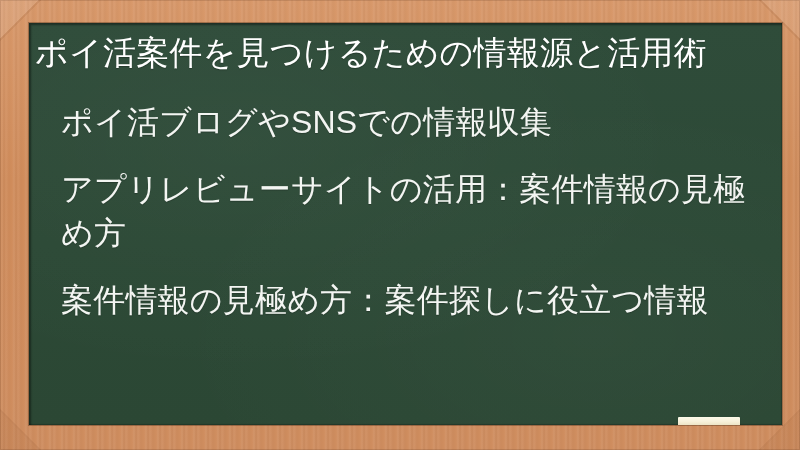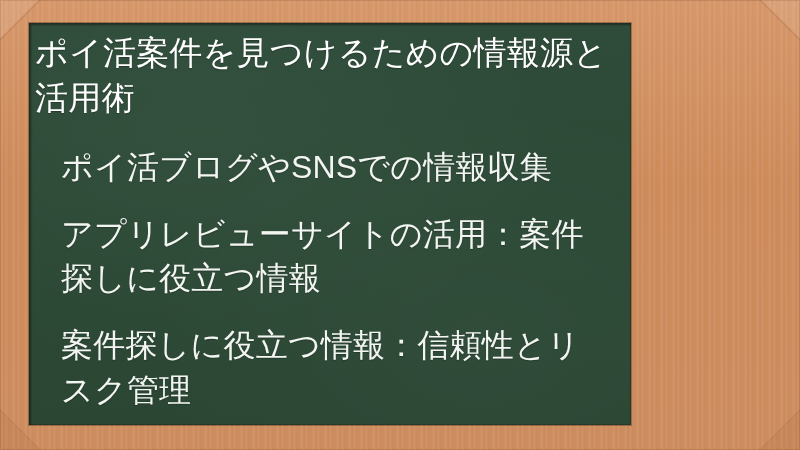--- a/index.html
+++ b/index.html
@@ -56,21 +56,21 @@
   .miter.bl { left: -1px; bottom: -1px;
     background: linear-gradient(45deg, rgba(130,72,33,0.30) 0 48%, rgba(120,66,30,0.40) 49% 51%, rgba(0,0,0,0) 52% 100%); }
   .miter.br { right: -1px; bottom: -1px;
     background: linear-gradient(315deg, rgba(130,72,33,0.30) 0 48%, rgba(120,66,30,0.40) 49% 51%, rgba(0,0,0,0) 52% 100%); }
 
   
   .board {
     position: absolute;
     left: 29px;
     top: 23px;
-    width: 602px;
+    width: 753px;
     height: 402px;
     background-color: #2d4a38;
     background-image:
       radial-gradient(ellipse at 28% 30%, rgba(255,255,255,0.028) 0%, rgba(255,255,255,0) 60%),
       radial-gradient(ellipse at 75% 78%, rgba(255,255,255,0.022) 0%, rgba(255,255,255,0) 55%),
       linear-gradient(180deg, #2f4c3a 0%, #2c4936 55%, #2b4734 100%);
     box-shadow:
       inset 2px 2px 2px rgba(0,0,0,0.40),
       inset -1px -1px 1px rgba(0,0,0,0.22),
       0 0 0 1px rgba(60,35,15,0.35);
@@ -136,20 +136,20 @@
   <div class="miter tr"></div>
   <div class="miter bl"></div>
   <div class="miter br"></div>
 
   <div class="board">
     <div class="content">
       <h1 class="title">ポイ活案件を見つけるための情報源と活用術</h1>
 
       <ul class="list">
         <li class="list-item">ポイ活ブログやSNSでの情報収集</li>
-        <li class="list-item">アプリレビューサイトの活用：案件探しに役立つ情報</li>
-        <li class="list-item">案件探しに役立つ情報：信頼性とリスク管理</li>
+        <li class="list-item">アプリレビューサイトの活用：案件情報の見極め方</li>
+        <li class="list-item">案件情報の見極め方：案件探しに役立つ情報</li>
       </ul>
     </div>
 
     <div class="chalk"></div>
   </div>
 </div>
 
 </body></html>

